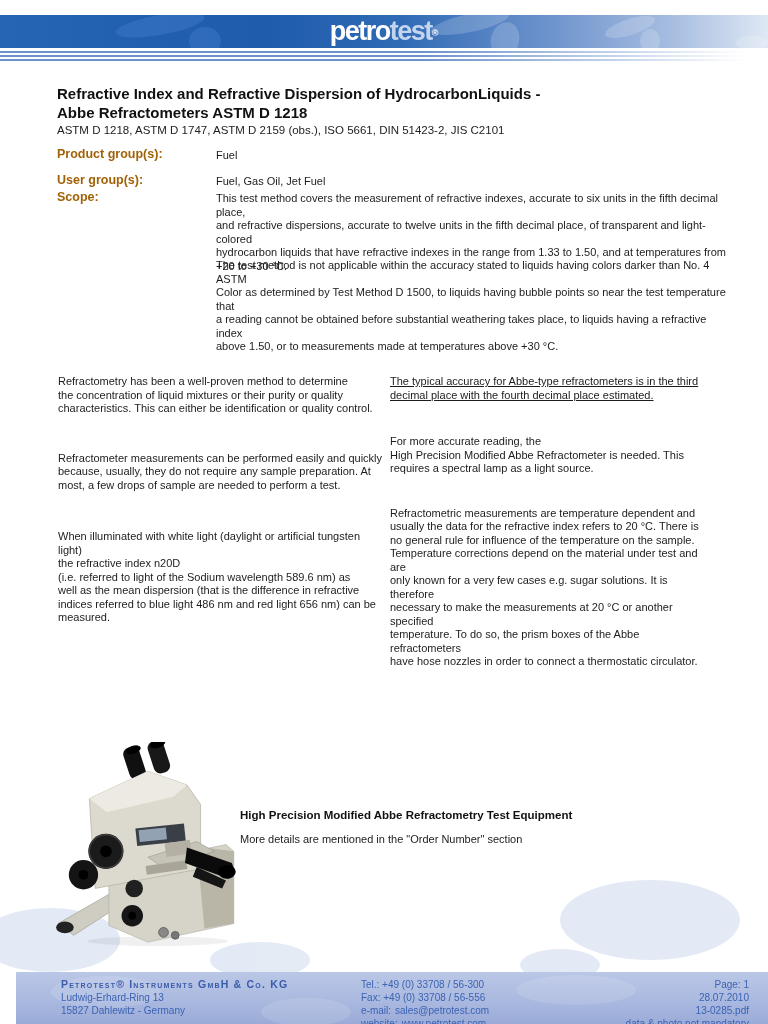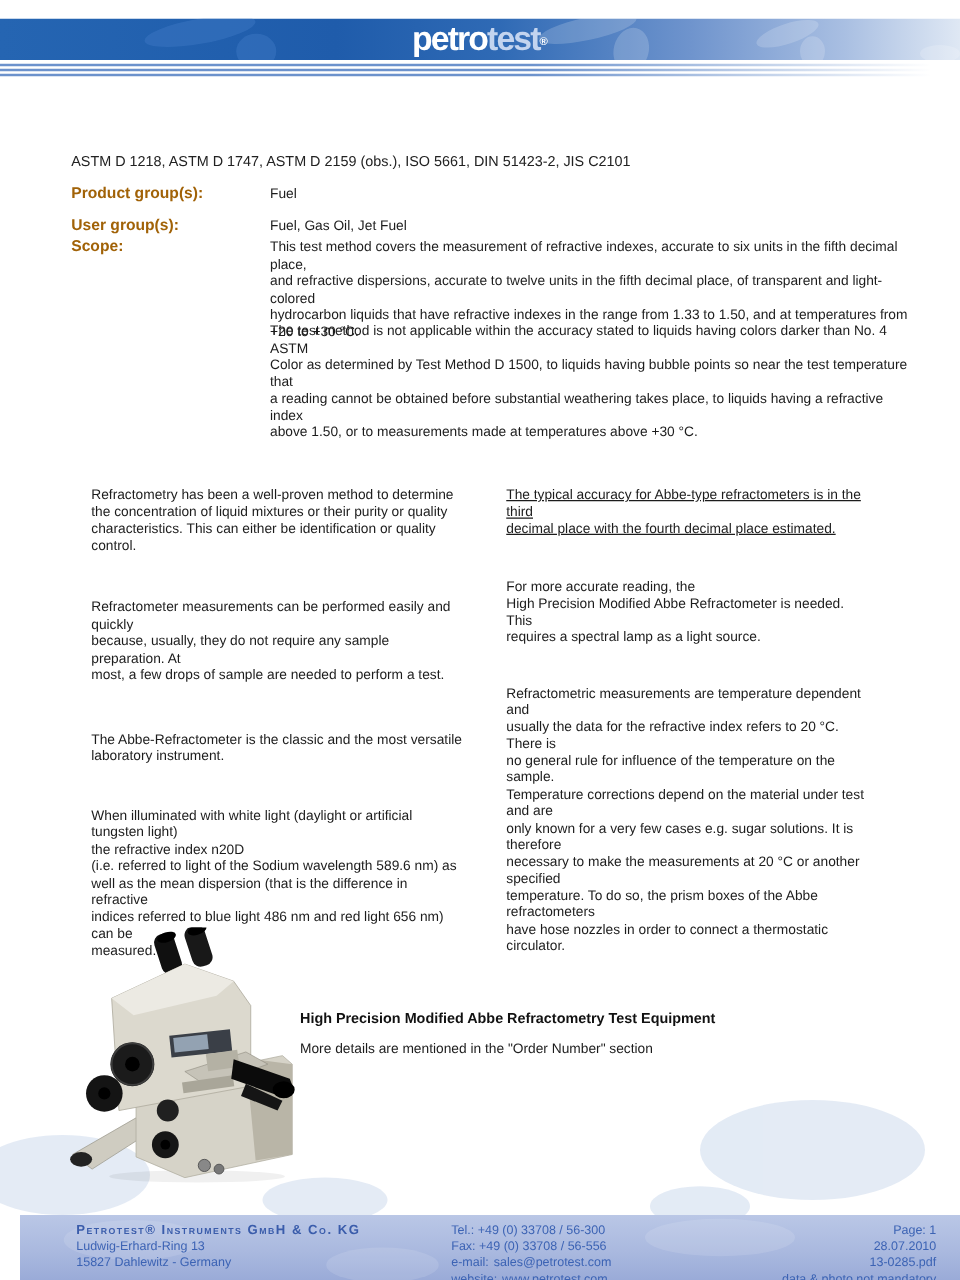--- a/index.html
+++ b/index.html
@@ -25,21 +25,21 @@
   .standards{position:absolute;left:57px;top:124px;width:680px;font-size:11.5px;color:#222;}
 
   
   .lbl{position:absolute;left:57px;font-size:12.5px;font-weight:bold;color:#a16207;}
   .val{position:absolute;left:200px;font-size:11px;color:#1c1c1c;line-height:13.5px;white-space:pre-line;width:515px;padding-left:16px;}
 
   
   .col{position:absolute;top:374px;font-size:11px;line-height:13.5px;color:#1c1c1c;}
   .col-left{left:57px;width:330px;}
   .col-right{left:389px;width:320px;}
-  .col p{margin:16px;white-space:pre-line;}
+  .col p{margin:1px;white-space:pre-line;}
   .col-left p.g1{margin-bottom:36px;} .col-left p.g2{margin-bottom:38px;} .col-left p.g3{margin-bottom:34px;}
   .col-right p.g1{margin-bottom:33px;text-decoration:underline;} .col-right p.g2{margin-bottom:31px;}
 
   
   .instrument{position:absolute;left:48px;top:742px;}
   .cap-bold{position:absolute;left:240px;top:809px;font-size:11.5px;font-weight:bold;color:#111;}
   .cap-sub{position:absolute;left:240px;top:833px;font-size:11px;color:#1c1c1c;}
 
   
   .wm{position:absolute;pointer-events:none;}
@@ -71,20 +71,22 @@
         <ellipse cx="160" cy="10" rx="45" ry="10" transform="rotate(-10 160 10)"></ellipse>
         <ellipse cx="205" cy="26" rx="16" ry="14"></ellipse>
       </g>
     </svg>
     <div class="logo"><span class="p1">petro</span><span class="p2">test</span><span class="reg">®</span></div>
   </div>
   <div class="hline hl1"></div>
   <div class="hline hl2"></div>
   <div class="hline hl3"></div>
 
+  <div class="title">Refractive Index and Refractive Dispersion of HydrocarbonLiquids -
+Abbe Refractometers ASTM D 1218</div>
   <div class="standards">ASTM D 1218, ASTM D 1747, ASTM D 2159 (obs.), ISO 5661, DIN 51423-2, JIS C2101</div>
 
   <div class="lbl" style="top:147px">Product group(s):</div>
   <div class="val" style="top:149px">Fuel</div>
 
   <div class="lbl" style="top:173px">User group(s):</div>
   <div class="val" style="top:175px">Fuel, Gas Oil, Jet Fuel</div>
 
   <div class="lbl" style="top:190px">Scope:</div>
   <div class="val" style="top:192px">This test method covers the measurement of refractive indexes, accurate to six units in the fifth decimal place,
@@ -96,22 +98,20 @@
 a reading cannot be obtained before substantial weathering takes place, to liquids having a refractive index
 above 1.50, or to measurements made at temperatures above +30 °C.</div>
 
   <div class="col col-left">
     <p class="g1">Refractometry has been a well-proven method to determine
 the concentration of liquid mixtures or their purity or quality
 characteristics. This can either be identification or quality control.</p>
     <p class="g2">Refractometer measurements can be performed easily and quickly
 because, usually, they do not require any sample preparation. At
 most, a few drops of sample are needed to perform a test.</p>
-    <p class="g3">The Abbe-Refractometer is the classic and the most versatile
-laboratory instrument.</p>
     <p>When illuminated with white light (daylight or artificial tungsten light)
 the refractive index n20D
 (i.e. referred to light of the Sodium wavelength 589.6 nm) as
 well as the mean dispersion (that is the difference in refractive
 indices referred to blue light 486 nm and red light 656 nm) can be
 measured.</p>
   </div>
   <div class="col col-right">
     <p class="g1">The typical accuracy for Abbe-type refractometers is in the third
 decimal place with the fourth decimal place estimated.</p>

